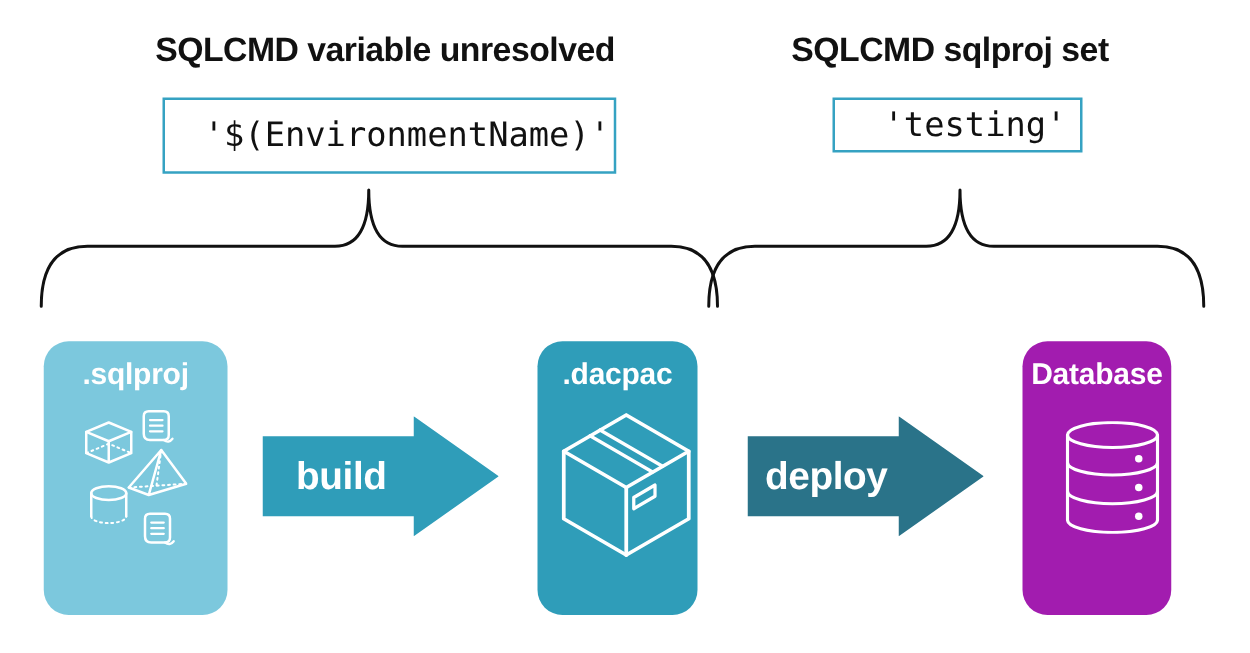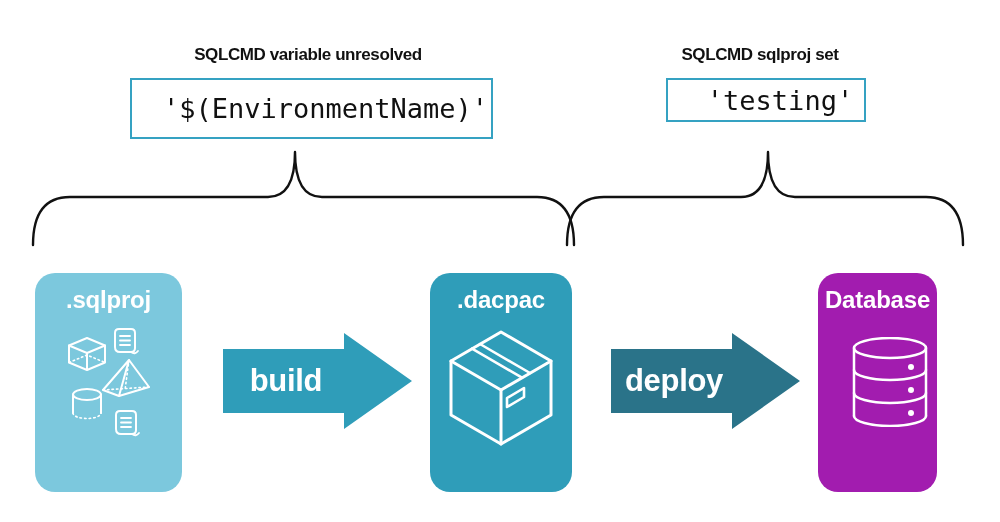--- a/index.html
+++ b/index.html
@@ -1,44 +1,44 @@
 <!DOCTYPE html>
 <html><head>
 <meta charset="utf-8">
 <style>
   html,body{margin:0;padding:0;background:#fff;}
   #canvas{position:relative;width:1000px;height:522px;background:#ffffff;
           font-family:"Liberation Sans",sans-serif;overflow:hidden;}
 
-  .heading{position:absolute;top:25px;font-weight:700;font-size:17px;color:#111;
-           text-align:center;letter-spacing:-0.4px;margin-top:20px;}
+  .heading{position:absolute;top:25px;font-weight:700;font-size:27px;color:#111;
+           text-align:center;letter-spacing:-0.4px;}
   #heading-left{left:108px;width:400px;}
   #heading-right{left:560px;width:400px;}
 
   .codebox{position:absolute;border:2.5px solid #35A2C2;background:#fff;
            display:flex;align-items:center;justify-content:center;
            font-family:"DejaVu Sans Mono","Liberation Mono",monospace;
            font-size:27px;color:#111;box-sizing:border-box;padding-left:28px;}
   #codebox-left{left:130px;top:78px;width:363px;height:61px;}
   #codebox-right{left:666px;top:78px;width:200px;height:44px;}
 
   #braces{position:absolute;left:0;top:145px;width:1000px;height:110px;}
 
   .node{position:absolute;top:273px;height:219px;border-radius:20px;}
   #node-sqlproj{left:35px;width:147px;background:#7CC8DD;}
-  #node-dacpac{left:430px;width:142px;background:#2F9DB9;}
+  #node-dacpac{left:430px;width:128px;background:#2F9DB9;}
   #node-database{left:818px;width:119px;background:#a21caf;}
   .node-label{position:absolute;top:13px;left:0;right:0;text-align:center;
               color:#fff;font-weight:700;font-size:24px;letter-spacing:-0.2px;}
   .icon-wrap{position:absolute;}
   #sqlproj-icon{left:31px;top:53px;}
   #dacpac-icon{left:19px;top:57px;}
   #database-icon{left:32px;top:64px;}
 
-  .arrow{position:absolute;width:189px;height:96px;top:333px;margin-left:13px;}
+  .arrow{position:absolute;width:189px;height:96px;top:333px;}
   #arrow-build{left:210px;}
   #arrow-deploy{left:598px;}
   .arrow-label{position:absolute;left:4px;top:16px;width:118px;height:64px;
                display:flex;align-items:center;justify-content:center;
                color:#fff;font-weight:700;font-size:31px;letter-spacing:-0.3px;}
 </style>
 </head>
 <body>
 
 <div id="canvas">

